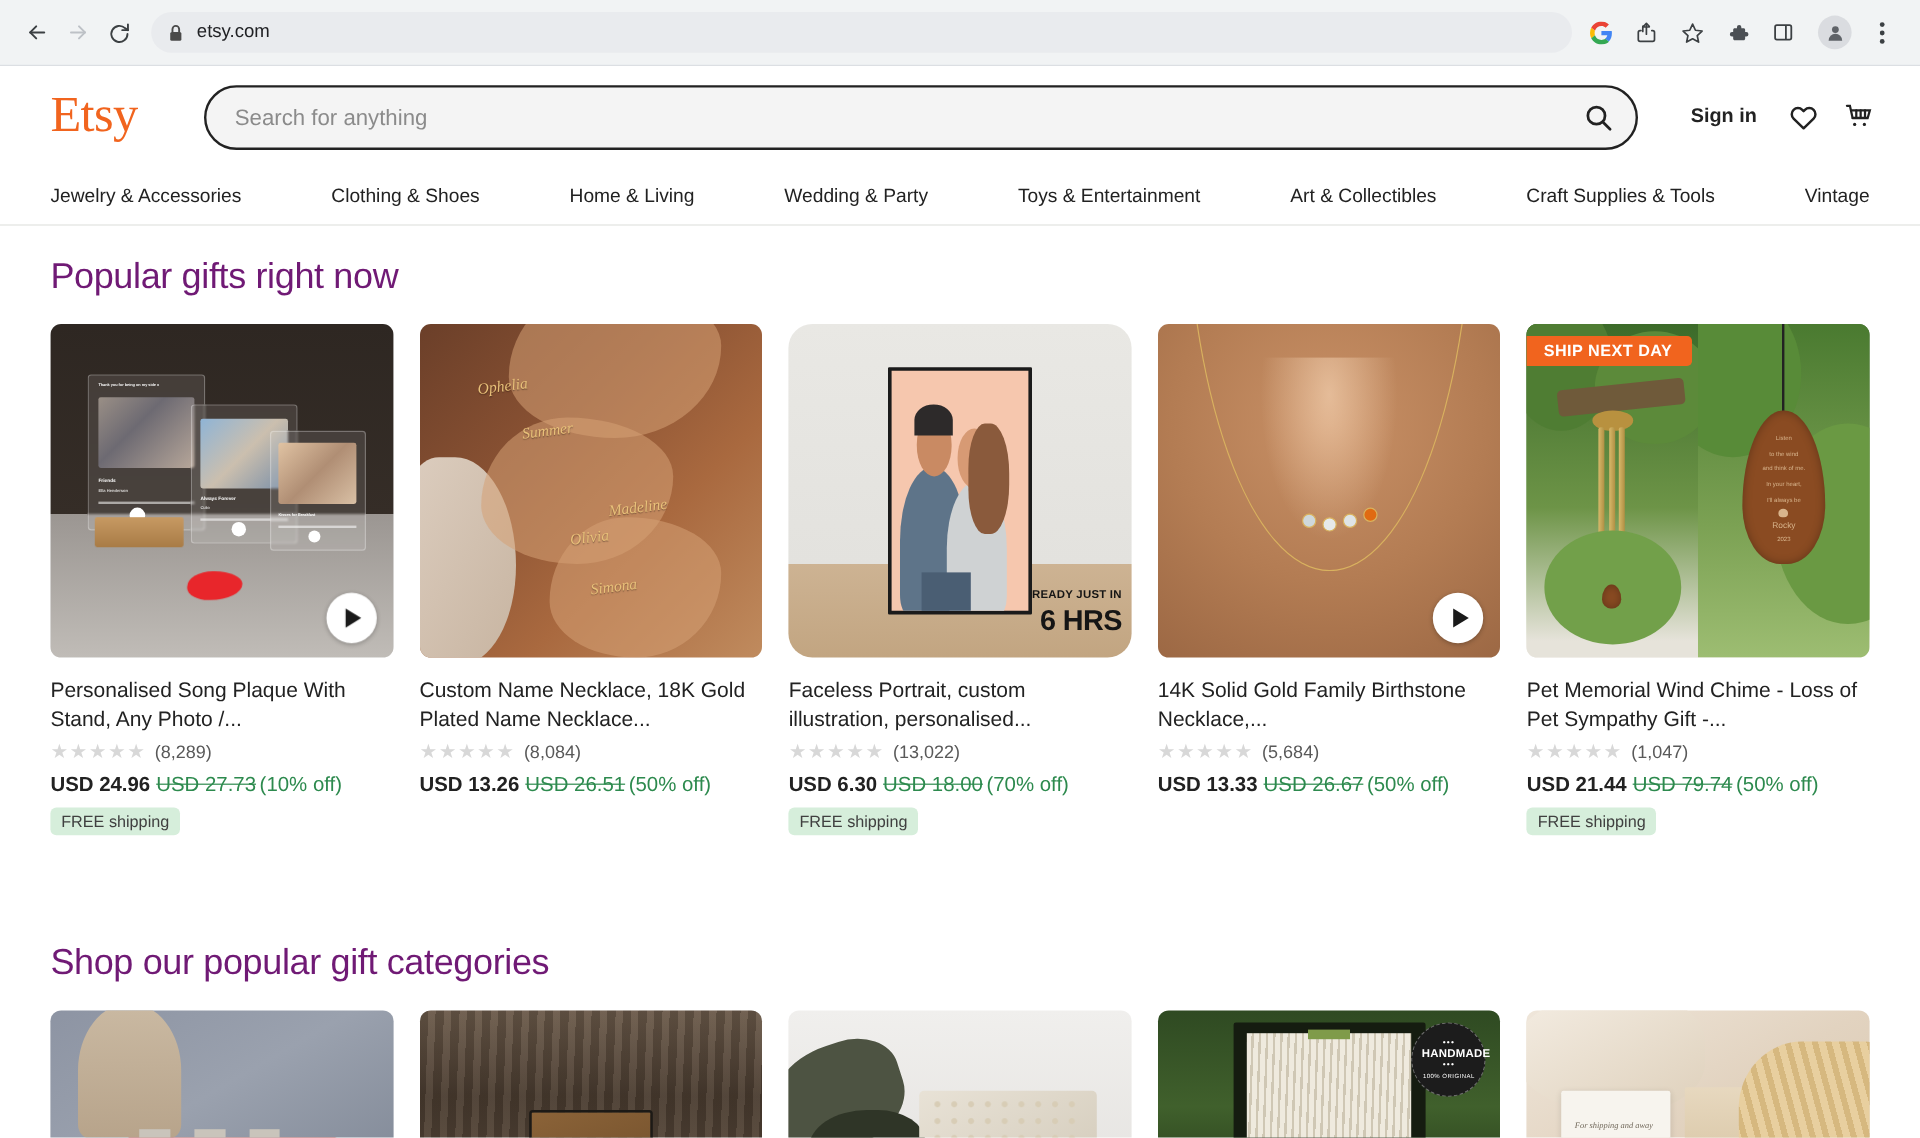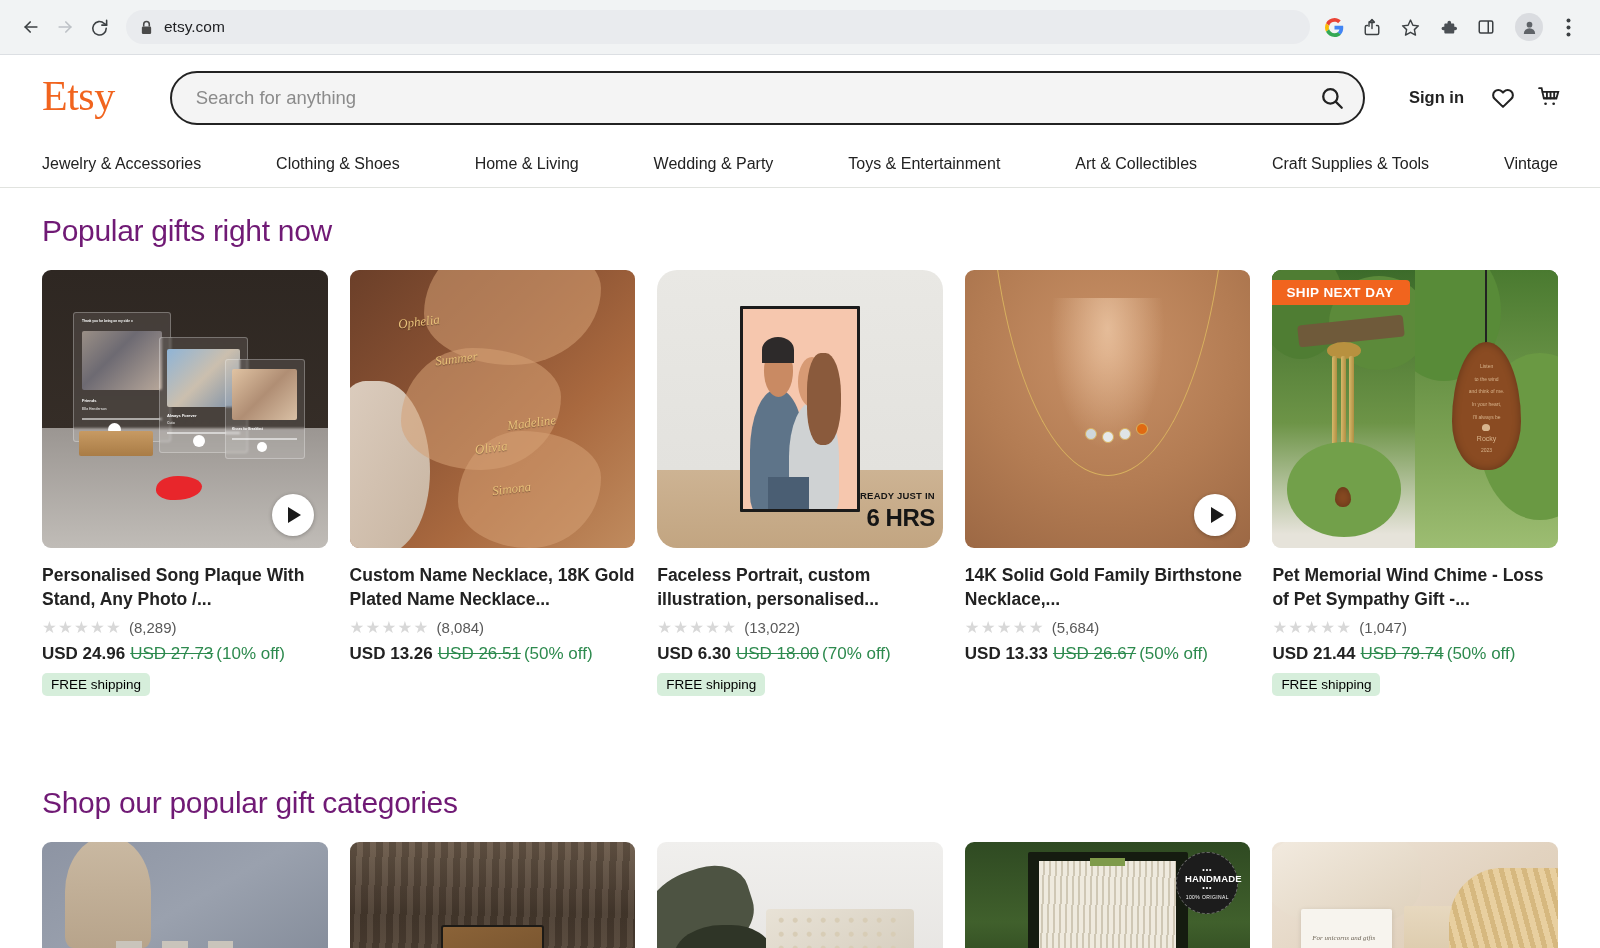--- a/index.html
+++ b/index.html
@@ -184,21 +184,21 @@
     font-size: 9.5px; font-weight: bold; letter-spacing: .2px;
     display: block;
   }
   .img-overlay-text .big {
     font-size: 24px; font-weight: bold; letter-spacing: -.5px;
     display: block; margin-top: 6px;
   }
 
   .card-title {
     margin-top: 16px;
-    font-size: 17.5px; font-weight: bold; color: #222;
+    font-size: 17.5px; font-weight: normal; color: #222;
     line-height: 1.37;
     height: 48px;
     overflow: hidden;
   }
   .card-rating {
     margin-top: 5px;
     display: flex; align-items: center; gap: 7px;
     height: 21px;
   }
   .stars { position: relative; display: inline-block; line-height: 1; }
@@ -217,21 +217,21 @@
   .card-price .cur { font-weight: bold; }
   .card-price .orig {
     color: #2d8a4e; text-decoration: line-through;
     margin-left: 5px; font-weight: normal;
   }
   .card-price .disc { color: #2d8a4e; margin-left: 3px; }
   .free-ship {
     display: inline-block;
     margin-top: 9px;
     background: #d6eedb;
-    color: #000000;
+    color: #404040;
     font-size: 13.5px;
     padding: 4px 9px;
     border-radius: 5px;
   }
 
   
   #cat-section-title { margin-top: 90px; }
   #cat-row { display: flex; gap: 22px; margin-top: 22px; }
   .cat-card {
     flex: 1 1 0; min-width: 0;
@@ -654,19 +654,19 @@
       <div class="handmade-badge">
         <span class="dots">•••</span>
         <span class="t1">HANDMADE</span>
         <span class="dots">•••</span>
         <span class="t2">100% ORIGINAL</span>
       </div>
     </div>
     <div class="cat-card cat-gift2">
       <div style="position:absolute;left:-4%;top:-8%;width:56%;height:62%;background:linear-gradient(150deg,#f4ede3,#ded0bb);border-radius:50% 40% 45% 55%;"></div>
       <div style="position:absolute;left:10%;top:42%;width:32%;height:70%;background:#f7f4ee;border-radius:2px;box-shadow:0 1px 5px rgba(0,0,0,.12);"></div>
-      <div style="position:absolute;left:14%;top:56%;width:24%;text-align:left;color:#6f6658;font-family:'Liberation Serif',serif;font-style:italic;font-size:7px;line-height:1.9;">For unicorns and gifts</div>
+      <div style="position:absolute;left:14%;top:56%;width:24%;text-align:left;color:#6f6658;font-family:'Liberation Serif',serif;font-style:italic;font-size:7px;line-height:1.9;">For shipping and away</div>
       <div style="position:absolute;left:46%;top:40%;width:40%;height:76%;background:linear-gradient(180deg,#e7d8bf,#cdb891);border-radius:2px;"></div>
       <div style="position:absolute;left:62%;top:16%;width:46%;height:86%;background:repeating-linear-gradient(75deg, #e8cf9f 0 6px, #d6b87f 6px 11px);border-radius:40% 20% 30% 40%;"></div>
     </div>
   </div>
 
 </div>
 
 </body></html>

